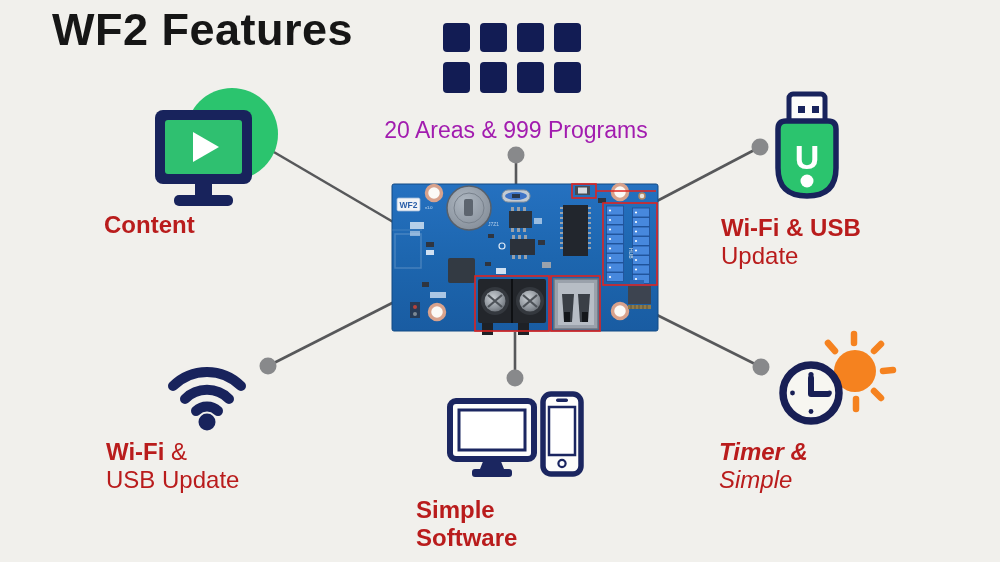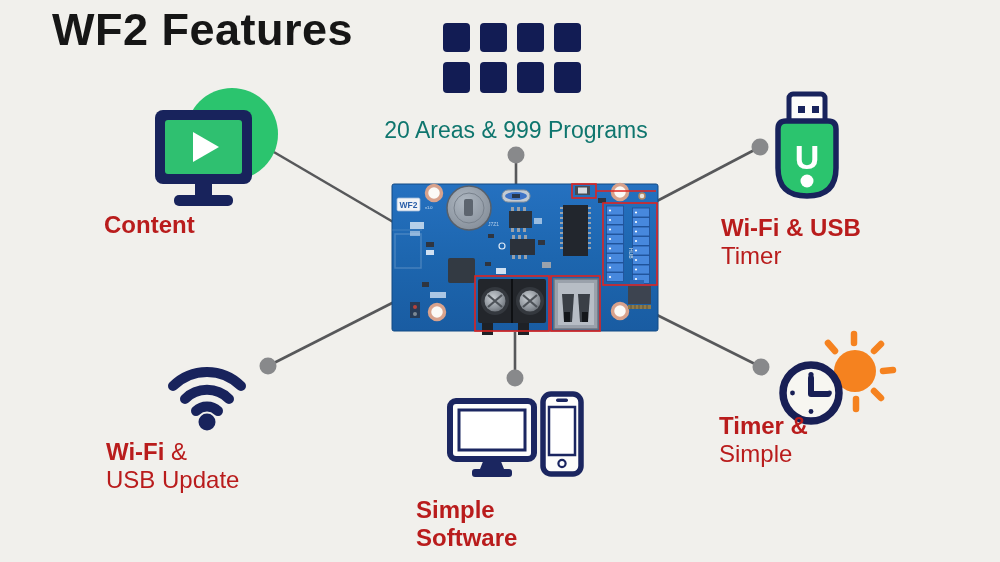--- a/index.html
+++ b/index.html
@@ -11,21 +11,21 @@
     padding-left:20px;
   }
   .abs{position:absolute;}
   #page-title{
     left:52px; top:4px; font-size:45px; font-weight:600; color:#161616;
     letter-spacing:0.5px;
   }
   .feature-label{ text-align:left; color:#b91c1c; font-size:24px; line-height:28px; }
   .feature-label .b{font-weight:700;}
   .feature-label .r{font-weight:400;}
-  .areas-label{ text-align:center; color:#0f766e; font-size:23px; font-weight:400; }
+  .areas-label{ text-align:center; color:#a21caf; font-size:23px; font-weight:400; }
   svg{display:block;}
 </style>
 </head>
 <body>
 
 <div id="canvas">
 
   <div id="page-title" class="abs">WF2 Features</div>
 
   <svg class="abs" style="left:0;top:0;" width="1000" height="562" viewBox="0 0 1000 562">
@@ -76,21 +76,21 @@
   <svg class="abs" style="left:770px;top:88px;" width="76" height="118" viewBox="0 0 76 118">
     <rect x="19" y="6" width="36" height="32" rx="4" fill="#fcfcfa" stroke="#18235c" stroke-width="5"></rect>
     <rect x="28" y="18" width="7" height="7" fill="#18235c"></rect>
     <rect x="42" y="18" width="7" height="7" fill="#18235c"></rect>
     <path d="M16,33 h42 q8,0 8,8 v39 q0,28 -29,28 q-29,0 -29,-28 v-39 q0,-8 8,-8 z" fill="#2bc46e" stroke="#18235c" stroke-width="5.5" stroke-linejoin="round"></path>
     <text x="37" y="81" text-anchor="middle" fill="#ffffff" font-size="34" font-weight="700" font-family="Liberation Sans, sans-serif">U</text>
     <circle cx="37" cy="93" r="6.5" fill="#ffffff"></circle>
   </svg>
   <div class="abs feature-label" style="left:721px;top:214px;width:200px;">
     <div class="b">Wi-Fi &amp; USB</div>
-    <div class="r">Timer</div>
+    <div class="r">Update</div>
   </div>
 
   <svg class="abs" style="left:150px;top:350px;" width="116" height="82" viewBox="0 0 116 82">
     <g stroke="#18235c" stroke-width="10" fill="none" stroke-linecap="round">
       <path d="M23,36 A48,48 0 0 1 91,36"></path>
       <path d="M35,49 A31,31 0 0 1 79,49"></path>
       <path d="M46,61 A16,16 0 0 1 68,61"></path>
     </g>
     <circle cx="57" cy="72" r="8.5" fill="#18235c"></circle>
   </svg>
@@ -128,21 +128,21 @@
     </g>
     <g>
       <circle cx="41" cy="63" r="28" fill="#f7f6f1" stroke="#181f55" stroke-width="7.5"></circle>
       <path d="M41,48 L41,64 L58,64" fill="none" stroke="#181f55" stroke-width="6" stroke-linecap="round" stroke-linejoin="round"></path>
       <circle cx="41" cy="44.5" r="2.6" fill="#181f55"></circle>
       <circle cx="22.5" cy="63" r="2.4" fill="#181f55"></circle>
       <circle cx="41" cy="81.5" r="2.4" fill="#181f55"></circle>
       <circle cx="59.5" cy="63" r="2.4" fill="#181f55"></circle>
     </g>
   </svg>
-  <div class="abs feature-label" style="left:719px;top:412px;width:200px;">
+  <div class="abs feature-label" style="left:719px;top:438px;width:200px;font-style:italic;">
     <div class="b">Timer &amp;</div>
     <div class="r">Simple</div>
   </div>
 
   <svg class="abs" style="left:392px;top:184px;overflow:visible;" width="266" height="147" viewBox="0 0 266 147">
     <defs>
       <linearGradient id="pcb" x1="0" y1="0" x2="0" y2="1">
         <stop offset="0" stop-color="#2571c0"></stop>
         <stop offset="0.5" stop-color="#1d66af"></stop>
         <stop offset="1" stop-color="#195ca2"></stop>

